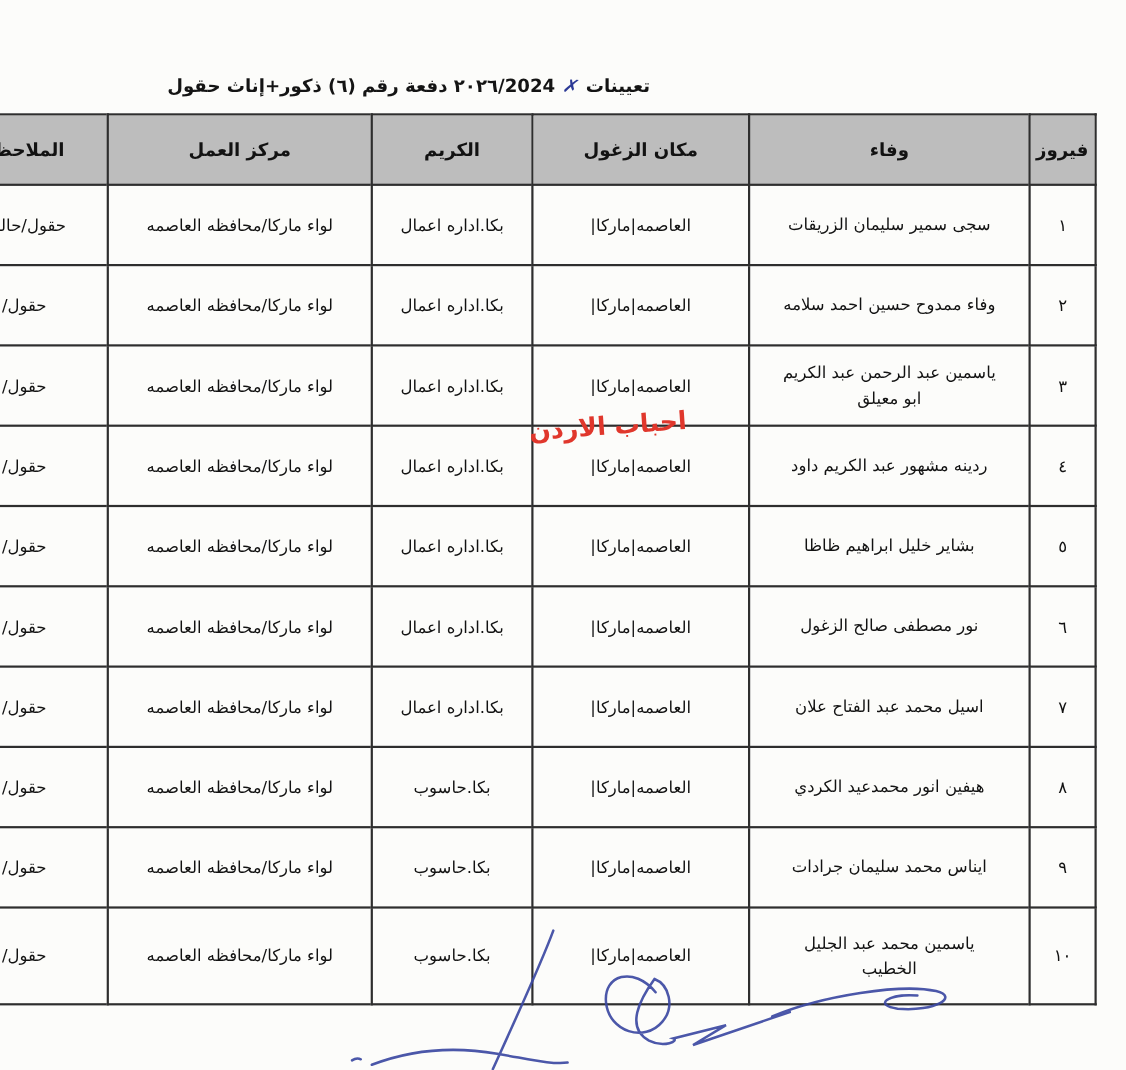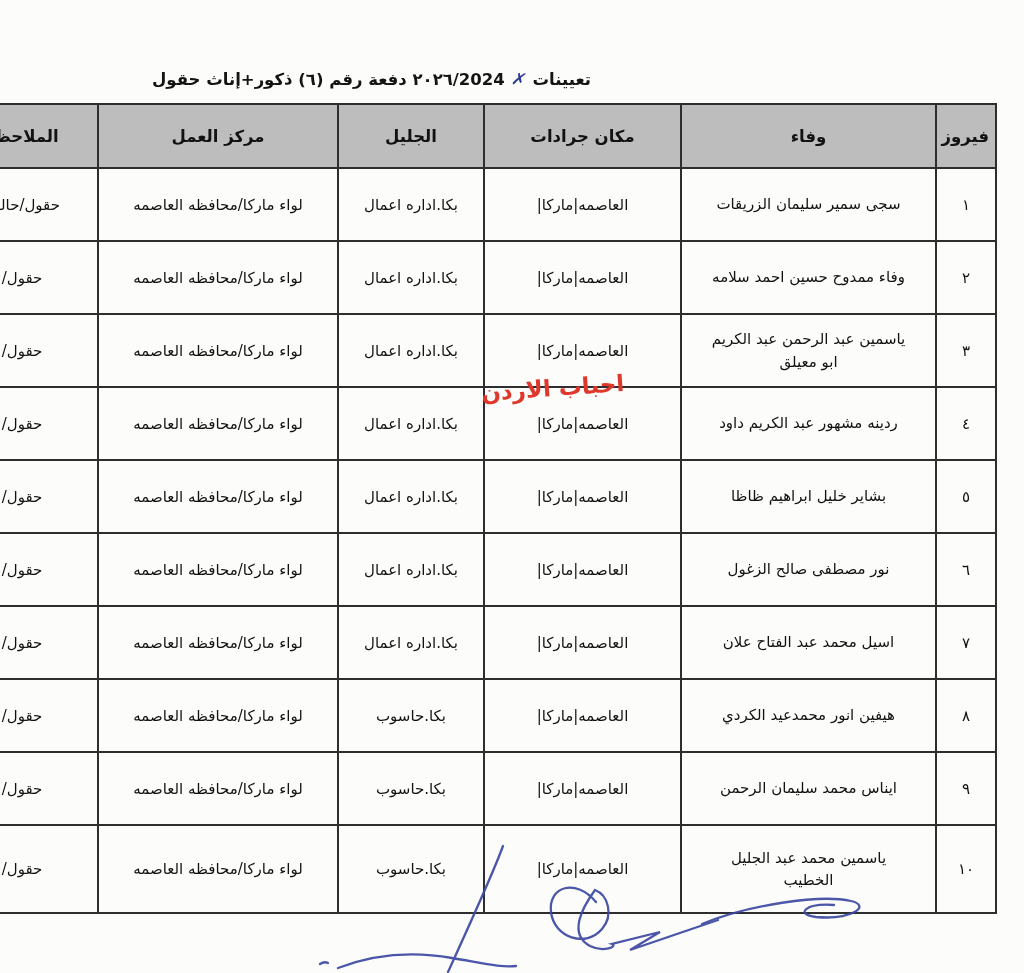--- a/index.html
+++ b/index.html
@@ -71,22 +71,22 @@
       <col style="width:255px">
       <col style="width:197px">
     <col style="width:146px">
       <col style="width:240px">
       <col style="width:152px">
   </colgroup>
   <thead>
     <tr>
       <th>فيروز</th>
       <th>وفاء</th>
-      <th>مكان جرادات</th>
-      <th>الجليل</th>
+      <th>مكان الزغول</th>
+      <th>الكريم</th>
       <th>مركز العمل</th>
       <th class="cell-notes">الملاحظة</th>
     </tr>
   </thead>
   <tbody>
     <tr>
       <td class="cell-num">١</td>
       <td class="cell-name">سجى سمير سليمان الزريقات</td>
       <td>العاصمه|ماركا|</td>
       <td>بكا.اداره اعمال</td>
@@ -145,21 +145,21 @@
     <tr>
       <td class="cell-num">٨</td>
       <td class="cell-name">هيفين انور محمدعيد الكردي</td>
       <td>العاصمه|ماركا|</td>
       <td>بكا.حاسوب</td>
       <td>لواء ماركا/محافظه العاصمه</td>
       <td class="cell-notes">حقول/</td>
     </tr>
     <tr>
       <td class="cell-num">٩</td>
-      <td class="cell-name">ايناس محمد سليمان الرحمن</td>
+      <td class="cell-name">ايناس محمد سليمان جرادات</td>
       <td>العاصمه|ماركا|</td>
       <td>بكا.حاسوب</td>
       <td>لواء ماركا/محافظه العاصمه</td>
       <td class="cell-notes">حقول/</td>
     </tr>
     <tr class="tall-row">
       <td class="cell-num">١٠</td>
       <td class="cell-name">ياسمين محمد عبد الجليل
 الخطيب</td>
       <td>العاصمه|ماركا|</td>

